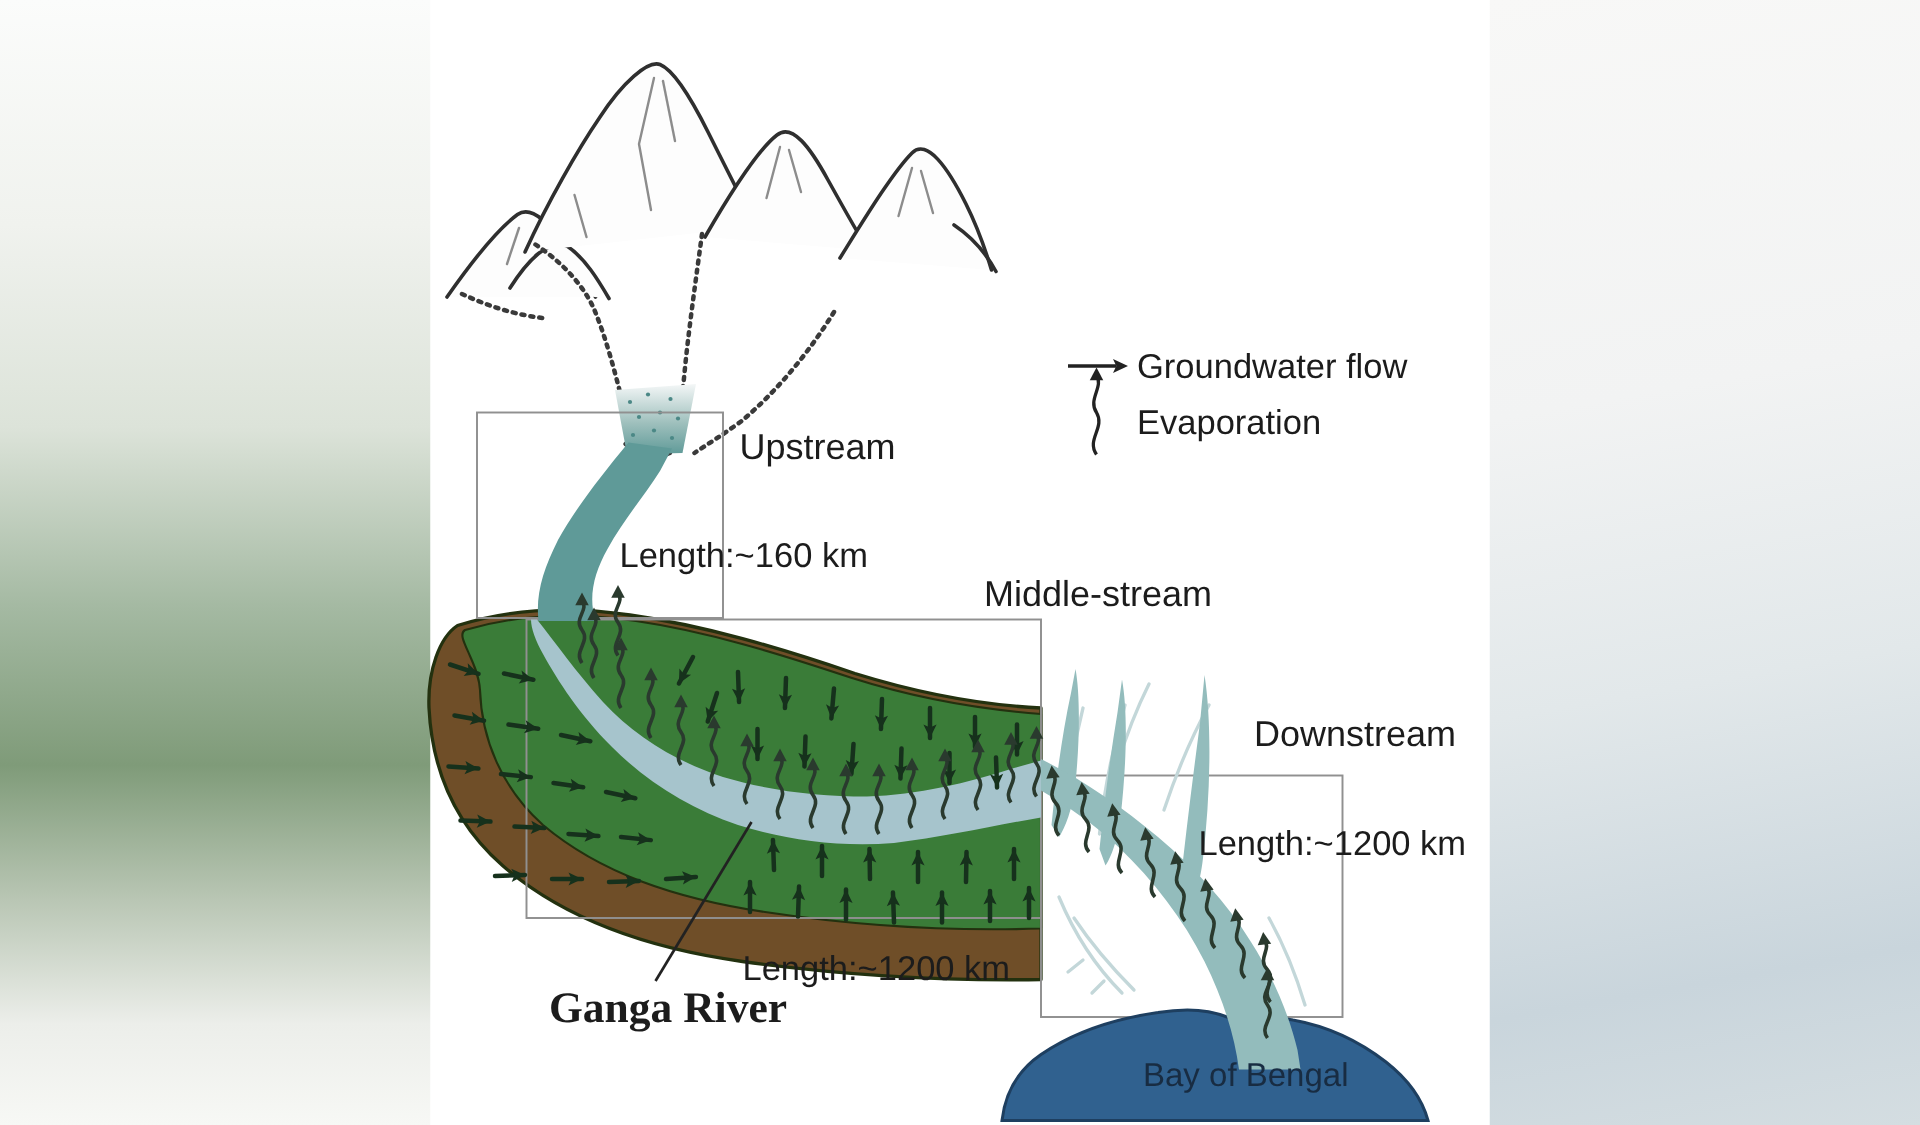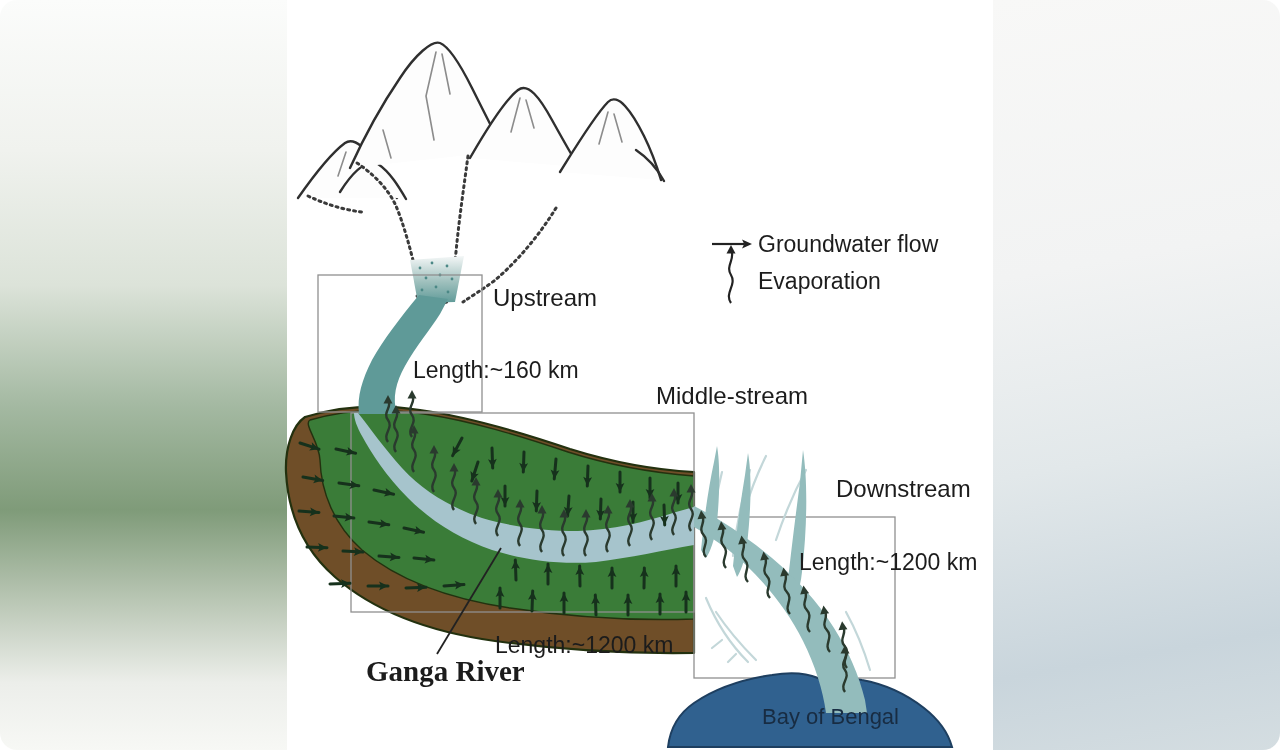--- a/index.html
+++ b/index.html
@@ -1,17 +1,17 @@
 <!DOCTYPE html>
 <html><head>
 <meta charset="utf-8">
 <style>
   html,body{margin:0;padding:0;}
   body{width:1280px;height:750px;background:#ffffff;font-family:"Liberation Sans",sans-serif;}
-  .stage{position:relative;width:1280px;height:750px;overflow:hidden;background:#ffffff;border-radius:17px;}
+  .stage{position:relative;width:1280px;height:750px;overflow:hidden;background:#ffffff;}
   .band-left{position:absolute;left:0;top:0;width:287px;height:750px;
     background:linear-gradient(180deg,#fbfcfb 0%,#f0f2ee 20%,#dce3d9 38%,#a4b9a2 54%,#7f9b79 68%,#b9c6b4 80%,#eceeea 91%,#f7f8f5 100%);}
   .band-right{position:absolute;left:993px;top:0;width:287px;height:750px;
     background:linear-gradient(170deg,#f8f8f7 0%,#f2f3f3 35%,#e2e8ea 60%,#c9d5dc 85%,#d4dde1 100%);}
   .panel{position:absolute;left:287px;top:0;width:706px;height:750px;background:#ffffff;}
   svg.diagram{position:absolute;left:0;top:0;}
   text{fill:#1c1c1c;}
   .lbl{font-size:24px;}
   .len{font-size:23px;}
   .serif-bold{font-family:"Liberation Serif",serif;font-weight:bold;font-size:29px;}

